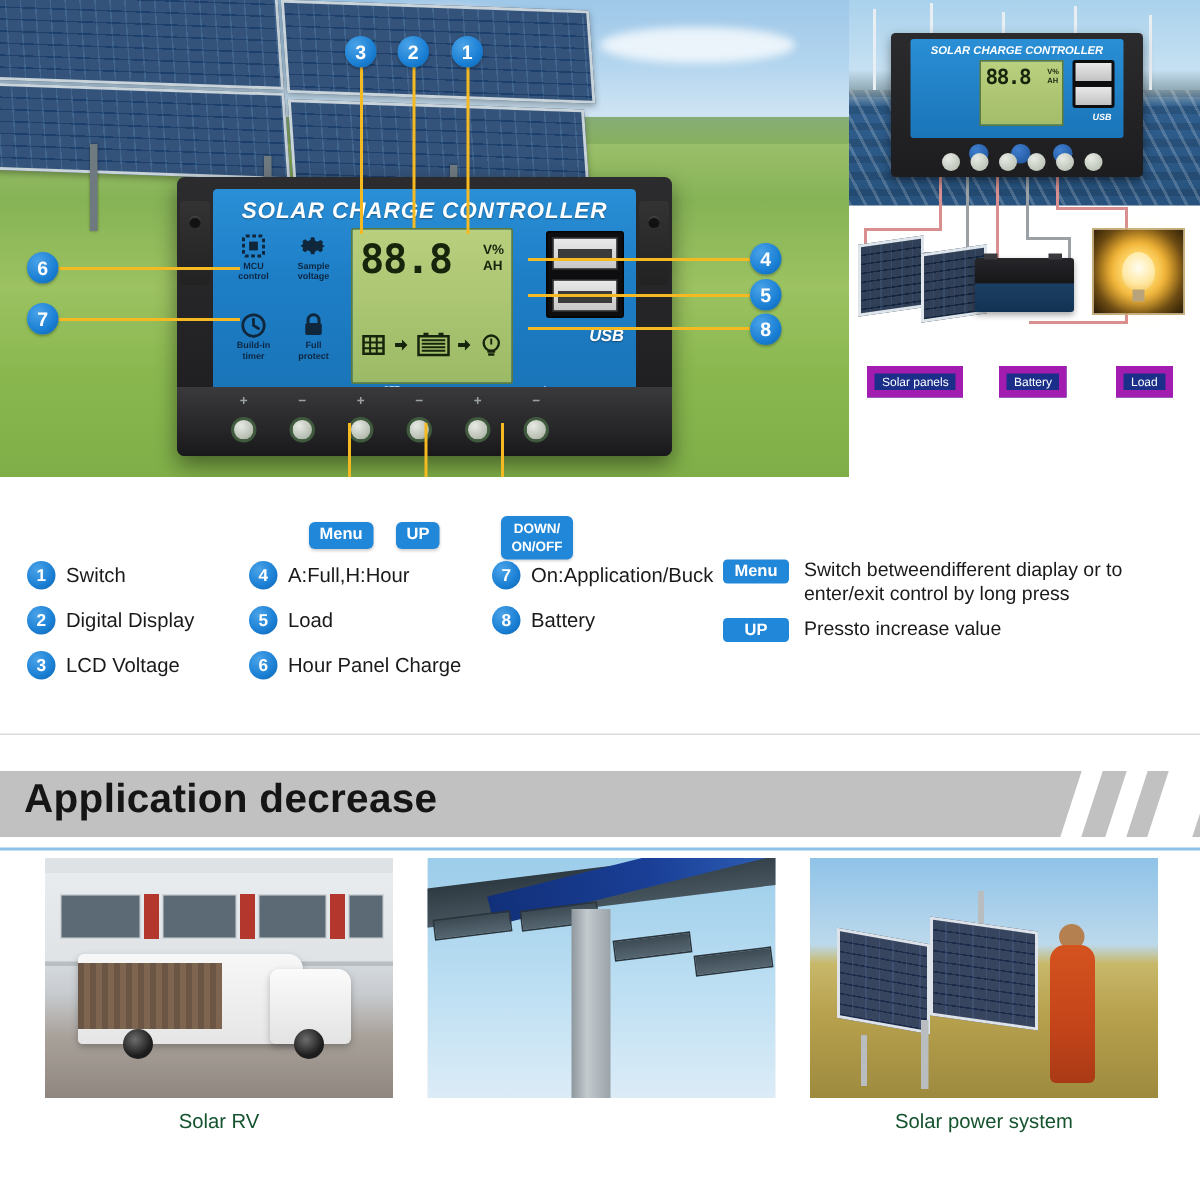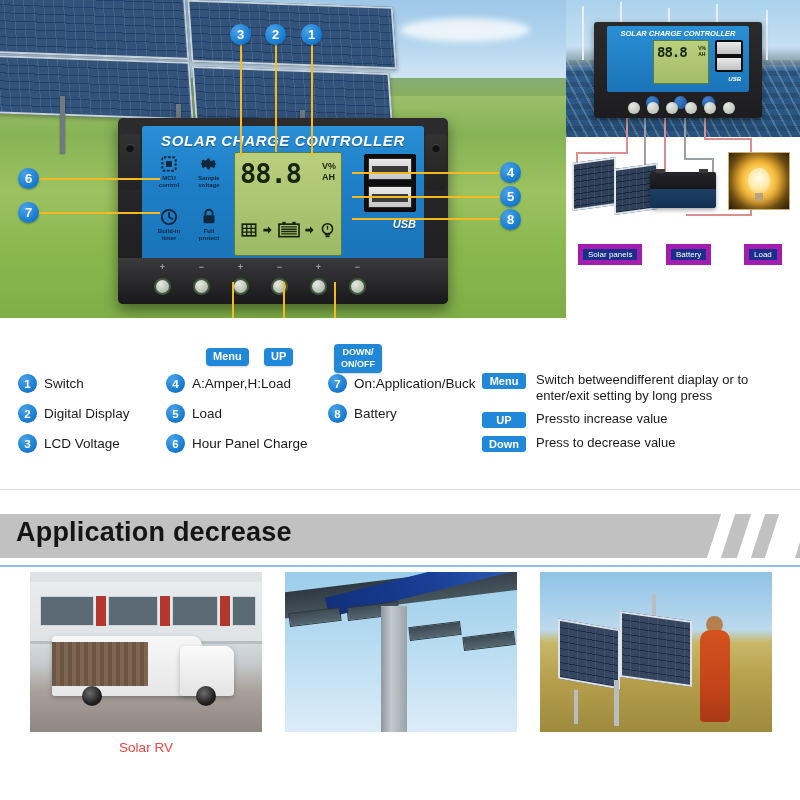--- a/index.html
+++ b/index.html
@@ -355,21 +355,21 @@
   }
   .app-underline {
     position: absolute; left: 0; top: 565px; width: 800px; height: 2px;
     background: #8cc2e8;
   }
 
   .shots { position: absolute; left: 0; top: 572px; width: 800px; height: 210px; }
   .shot { position: absolute; top: 0; width: 232px; height: 160px; overflow: hidden; background:#eee; }
   .shot-cap {
     position: absolute; top: 168px; width: 232px; text-align: center;
-    font-size: 13.5px; color: #ef4444;
+    font-size: 13.5px; color: #14532d;
   }
 
   
   .rv-bg {
     position:absolute; inset:0;
     background: linear-gradient(to bottom, #dfe3e6 0%, #d5dade 44%, #c8ccd0 56%, #a9a29b 74%, #8e867f 100%);
   }
   .rv-build {
     position:absolute; left:0; top:10px; width:232px; height:62px;
     background: linear-gradient(to bottom,#e9ecee,#dfe3e6);
@@ -665,21 +665,21 @@
 ON/OFF</div>
   </div>
 
   <div class="legend-grid">
     <div class="lg-item">
       <span class="lg-bul">1</span>
       <span class="lg-txt">Switch</span>
     </div>
     <div class="lg-item">
       <span class="lg-bul">4</span>
-      <span class="lg-txt">A:Amper,H:Load</span>
+      <span class="lg-txt">A:Full,H:Hour</span>
     </div>
     <div class="lg-item">
       <span class="lg-bul">7</span>
       <span class="lg-txt">On:Application/Buck</span>
     </div>
 
     <div class="lg-item">
       <span class="lg-bul">2</span>
       <span class="lg-txt">Digital Display</span>
     </div>
@@ -699,29 +699,25 @@
     <div class="lg-item">
       <span class="lg-bul">6</span>
       <span class="lg-txt">Hour Panel Charge</span>
     </div>
     <div></div>
   </div>
 
   <div class="key-list">
     <div class="key-row">
       <span class="key-cap">Menu</span>
-      <span class="key-desc">Switch betweendifferent diaplay or to enter/exit setting by long press</span>
+      <span class="key-desc">Switch betweendifferent diaplay or to enter/exit control by long press</span>
     </div>
     <div class="key-row">
       <span class="key-cap">UP</span>
       <span class="key-desc">Pressto increase value</span>
-    </div>
-    <div class="key-row">
-      <span class="key-cap">Down</span>
-      <span class="key-desc">Press to decrease value</span>
     </div>
   </div>
 </div>
 
 <div class="hr-line"></div>
 
 <div class="app-band">
   <div class="band-cut" style="left:714px;"></div>
   <div class="band-cut" style="left:744px;"></div>
   <div class="band-cut" style="left:772px; width:30px;"></div>
@@ -769,13 +765,14 @@
     <div class="fd-bg">
       <div class="fd-mast" style="left:112px; top:22px; width:4px;  height:34px;"></div>
       <div class="fd-panel" style="left:18px;  top:52px; width:62px; height:60px; transform: skewY(10deg);"></div>
       <div class="fd-panel" style="left:80px;  top:44px; width:72px; height:66px; transform: skewY(8deg);"></div>
       <div class="fd-mast" style="left:74px;  top:108px; width:5px; height:46px;"></div>
       <div class="fd-mast" style="left:34px;  top:118px; width:4px; height:34px;"></div>
       <div class="fd-head"></div>
       <div class="fd-person"></div>
     </div>
   </div>
+  <div class="shot-cap" style="left:540px;">Solar power system</div>
 </div>
 
 </body></html>

